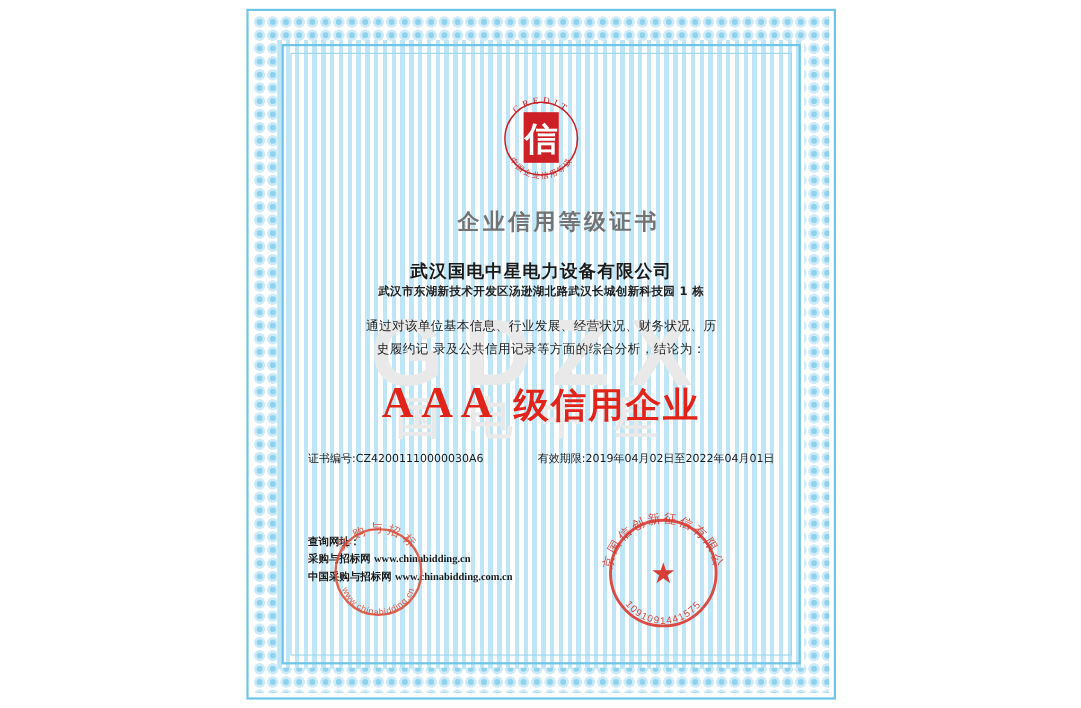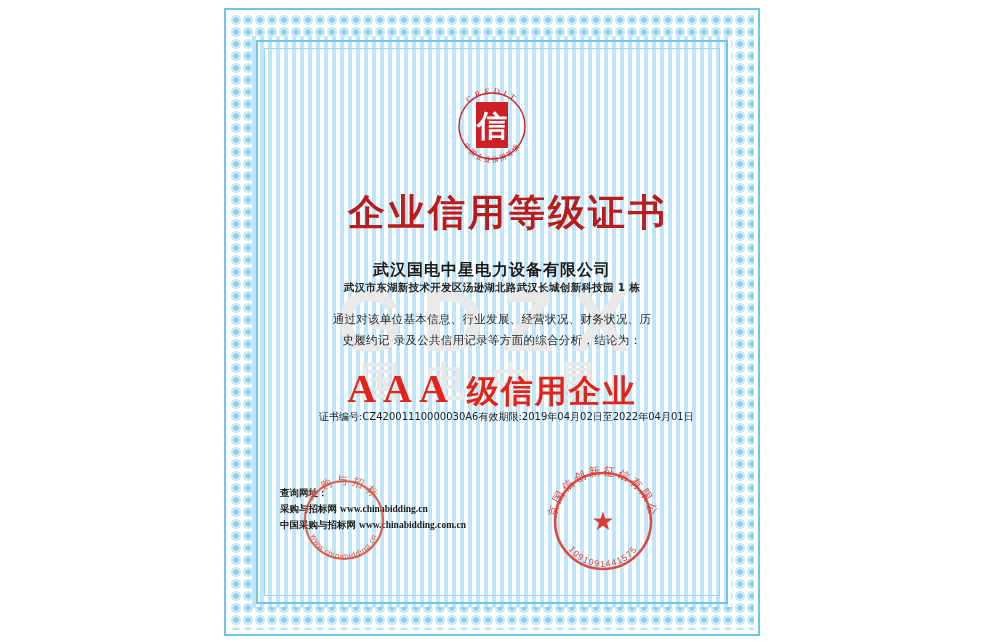--- a/index.html
+++ b/index.html
@@ -131,24 +131,24 @@
     position: relative;
     width: 96px;
     height: 96px;
     margin: 18px auto 0 auto;
   }
   .emblem svg { display: block; }
 
   .cert-title {
     margin-top: 14px;
     text-align: center;
-    font-size: 37px;
+    font-size: 20px;
     font-weight: bold;
     letter-spacing: 3px;
-    color: #b91c1c;
+    color: #737373;
     font-family: "DejaVu Sans", "Liberation Sans", sans-serif;
     margin-left: 32px;
   }
 
   .company-name {
     margin-top: 22px;
     text-align: center;
     font-size: 16px;
     font-weight: bold;
     letter-spacing: 1px;
@@ -196,25 +196,24 @@
     letter-spacing: 2px;
     margin-left: 12px;
   }
 
   .meta-row {
     position: absolute;
     left: 4px;
     right: 4px;
     top: 350px;
     display: flex;
-    justify-content: flex-start;
+    justify-content: space-between;
     font-size: 10px;
     color: #1a1a1a;
     font-family: "DejaVu Sans", "Liberation Sans", sans-serif;
-    padding-left: 39px;
   }
 
   
   .footer {
     position: absolute;
     left: 4px;
     top: 425px;
     font-size: 9.5px;
     line-height: 16px;
     color: #1a1a1a;

